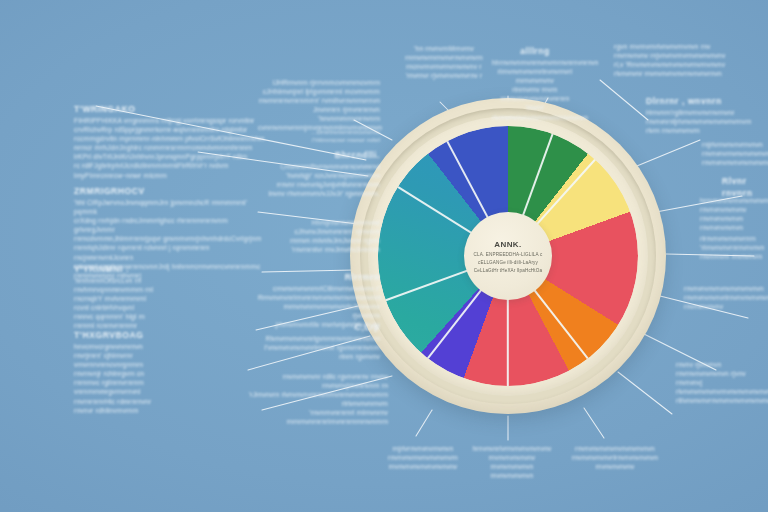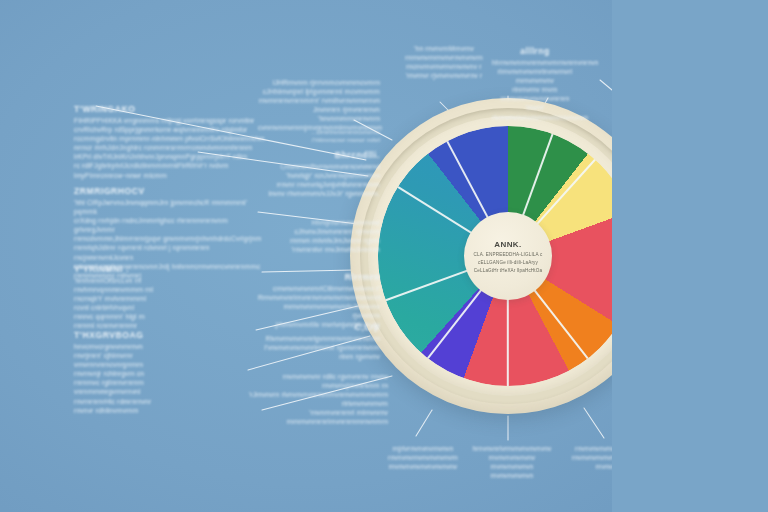--- a/index.html
+++ b/index.html
@@ -2,21 +2,21 @@
 <html><head>
 <meta charset="utf-8">
 <style>
   html,body{margin:0;padding:0;}
   body{
     width:768px;height:512px;overflow:hidden;
     font-family:"Liberation Sans", sans-serif;
     background:#79a5c8;
   }
   #stage{
-    position:relative;width:612px;height:512px;
+    position:relative;width:768px;height:512px;
     background:
       radial-gradient(120% 110% at 50% 45%, #7dabcd 0%, #76a2c6 45%, #6d99bf 80%, #6a95bb 100%);
     overflow:hidden;
   }
 
   
   .txt{
     position:absolute;
     color:#eaf2f8;
     filter:blur(1.15px);

